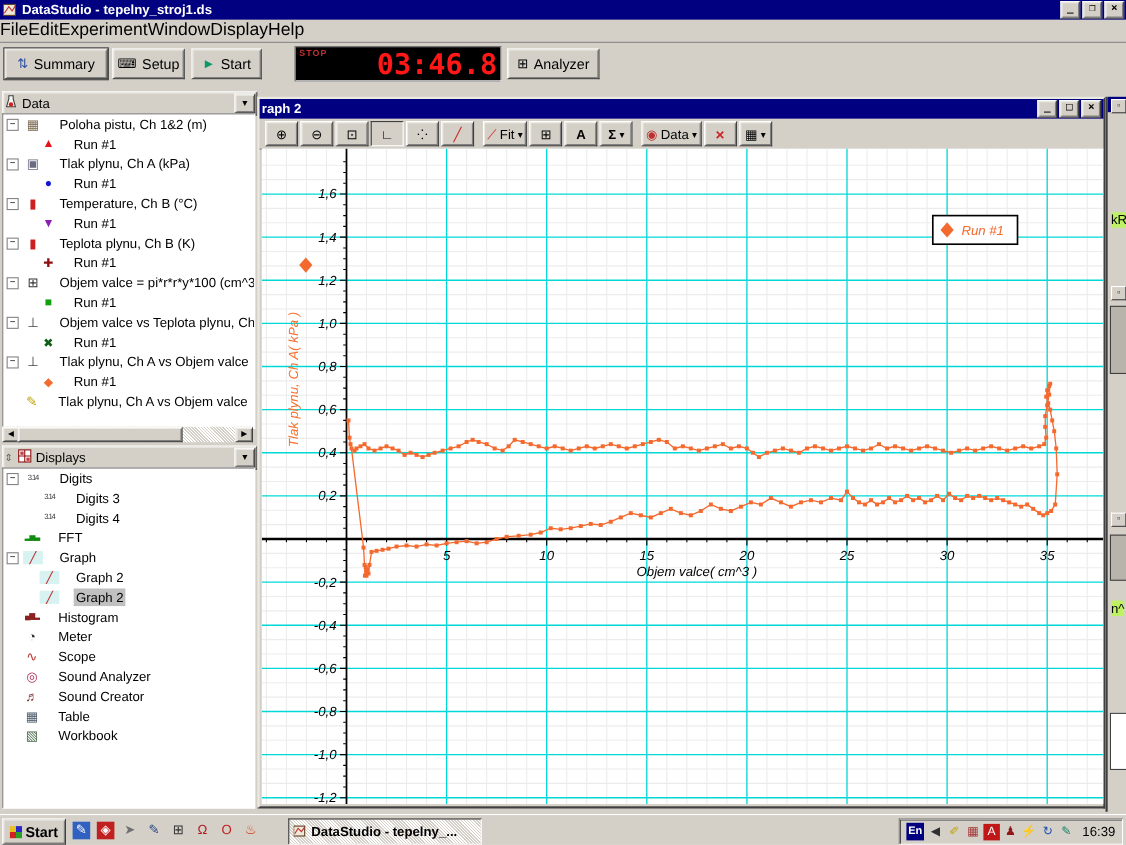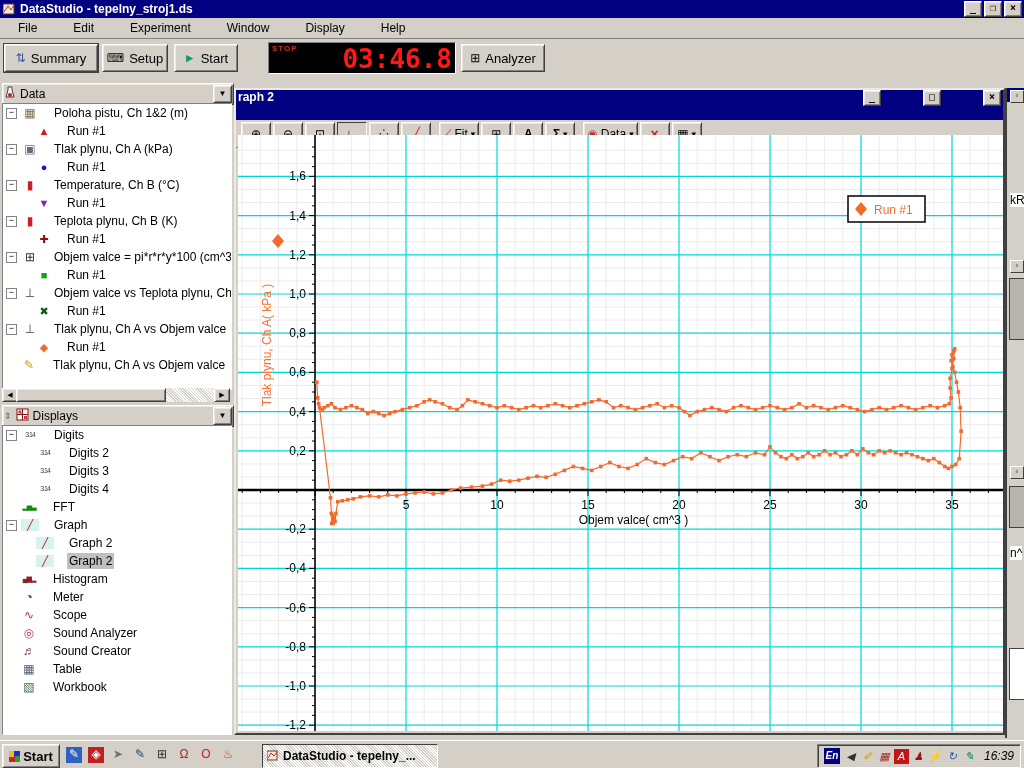--- a/index.html
+++ b/index.html
@@ -3,32 +3,32 @@
 <meta charset="utf-8">
 <style>
   html,body{margin:0;padding:0;}
   body{width:1024px;height:768px;overflow:hidden;position:relative;
        background:#d4d0c8;font-family:"Liberation Sans",sans-serif;
        -webkit-font-smoothing:none;color:#000;}
   .abs{position:absolute;}
   .raised{border:1px solid;border-color:#ffffff #404040 #404040 #ffffff;
           box-shadow:inset 1px 1px 0 #ece9e2, inset -1px -1px 0 #808080;}
   .sunken{border:1px solid;border-color:#808080 #ffffff #ffffff #808080;
-          box-shadow:inset 1px 1px 0 #404040;font-style:italic;}
+          box-shadow:inset 1px 1px 0 #404040;}
   .pressed{border:1px solid;border-color:#404040 #ffffff #ffffff #404040;
           box-shadow:none;background:#e6e3dc;}
   
   #titlebar{left:0;top:0;width:1024px;height:18px;background:#000080;display:flex;align-items:center;}
   #titlebar .ttext{color:#fff;font-weight:bold;font-size:12px;margin-left:4px;flex:1;white-space:nowrap;}
   .winbtn{width:16px;height:14px;background:#d4d0c8;font-size:10px;line-height:12px;text-align:center;
           font-weight:bold;margin-right:2px;font-family:"DejaVu Sans Mono",monospace;}
   
   #menubar{left:0;top:18px;width:1024px;height:20px;background:#d4d0c8;display:flex;align-items:center;
            border-bottom:1px solid #808080;box-shadow:0 1px 0 #fff;}
-  .menuitem{padding:2px 18px;font-size:12px;}
+  .menuitem{padding:2px 0;font-size:16px;}
   
   #toolbar{left:0;top:39px;width:1024px;height:37px;background:#d4d0c8;}
   .tbtn{position:absolute;top:5px;height:26px;background:#d4d0c8;display:flex;align-items:center;
         justify-content:center;font-size:13px;gap:5px;}
   .tico{font-size:12px;line-height:12px;}
   #clock{left:268px;top:3px;width:186px;height:30px;background:#000;position:absolute;
          border:1px solid;border-color:#808080 #fff #fff #808080;}
   #stoplbl{position:absolute;left:3px;top:1px;color:#c03030;font-size:8px;font-weight:bold;letter-spacing:1px;}
   #timer{position:absolute;right:3px;top:1px;color:#ff1818;font-size:26px;font-weight:bold;
          font-family:"DejaVu Sans Mono",monospace;letter-spacing:0px;}
@@ -52,32 +52,32 @@
   .marker{width:16px;text-align:center;font-size:11px;flex:0 0 auto;}
   
   #hscroll{position:absolute;left:2px;top:310px;width:228px;height:14px;
            background:repeating-linear-gradient(45deg,#ffffff 0 1px,#d4d0c8 1px 2px);}
   .sarrow{position:absolute;top:0;width:14px;height:12px;background:#d4d0c8;font-size:7px;
           line-height:11px;text-align:center;}
   #hthumb{position:absolute;left:14px;top:0;width:148px;height:12px;background:#d4d0c8;}
   
   #graphwin{left:234px;top:88px;width:771px;height:647px;background:#d4d0c8;
             border:2px solid;border-color:#ece9e2 #404040 #404040 #ece9e2;box-sizing:border-box;}
-  #gtitle{height:30px;background:#000080;display:flex;gap:40px;}
+  #gtitle{height:18px;background:#000080;display:flex;align-items:center;}
   #gtitle .ttext{color:#fff;font-weight:bold;font-size:12px;margin-left:2px;flex:1;}
   #gtoolbar{height:27px;background:#d4d0c8;display:flex;align-items:center;padding-left:5px;gap:2px;
             border-bottom:1px solid #808080;}
   .gbtn{height:21px;min-width:22px;background:#d4d0c8;display:flex;align-items:center;justify-content:center;
         font-size:12px;gap:3px;padding:0 3px;}
   .gsp{width:4px;}
   .red{color:#cc2222;}
-  #plot{position:absolute;left:2px;top:45px;width:765px;height:596px;background:#fff;}
+  #plot{position:absolute;left:2px;top:45px;width:765px;height:596px;background:#fff;font-style:italic;}
   
   #bgstrip{left:1005px;top:88px;width:19px;height:650px;background:#d4d0c8;border-left:2px solid #404040;}
-  .frag{position:absolute;left:3px;font-size:12px;background:#ffffff;white-space:nowrap;}
+  .frag{position:absolute;left:3px;font-size:12px;background:#bef264;white-space:nowrap;}
   .fragbox{position:absolute;left:3px;width:12px;height:11px;background:#d4d0c8;
            border:1px solid;border-color:#fff #404040 #404040 #fff;font-size:8px;line-height:9px;text-align:center;}
   .fragblock{position:absolute;left:2px;width:15px;background:#b8b4ac;border:1px solid #404040;}
   
   #taskbar{left:0;top:740px;width:1024px;height:28px;background:#d4d0c8;border-top:1px solid #ffffff;}
   #startbtn{position:absolute;left:2px;top:3px;width:56px;height:22px;background:#d4d0c8;display:flex;
             align-items:center;justify-content:center;gap:3px;font-weight:bold;font-size:13px;}
   .winflag{display:inline-block;width:11px;height:11px;
      background:conic-gradient(from 0deg at 50% 50%, #2828c8 0 25%, #28a028 0 50%, #d02020 0 75%, #e8c020 0 100%);}
   #quicklaunch{position:absolute;left:66px;top:3px;height:22px;display:flex;align-items:center;gap:6px;}
@@ -245,25 +245,20 @@
         </svg>
     </span>
     <span class="hdr-title">Displays</span>
     <span class="drop-btn raised">▼</span>
   </div>
   <div class="treearea" style="top:347px;height:308px;" id="displaytree">
       <div class="tree-row">
         <span class="tbox">−</span>
         <span class="ticon small" style="color: rgb(64, 64, 64);">3.14</span>
         <span class="tlabel">Digits</span>
-      </div>
-      <div class="tree-row runrow">
-        <span class="tnobox"></span>
-        <span class="ticon small" style="color: rgb(64, 64, 64);">3.14</span>
-        <span class="tlabel">Digits 2</span>
       </div>
       <div class="tree-row runrow">
         <span class="tnobox"></span>
         <span class="ticon small" style="color: rgb(64, 64, 64);">3.14</span>
         <span class="tlabel">Digits 3</span>
       </div>
       <div class="tree-row runrow">
         <span class="tnobox"></span>
         <span class="ticon small" style="color: rgb(64, 64, 64);">3.14</span>
         <span class="tlabel">Digits 4</span>

